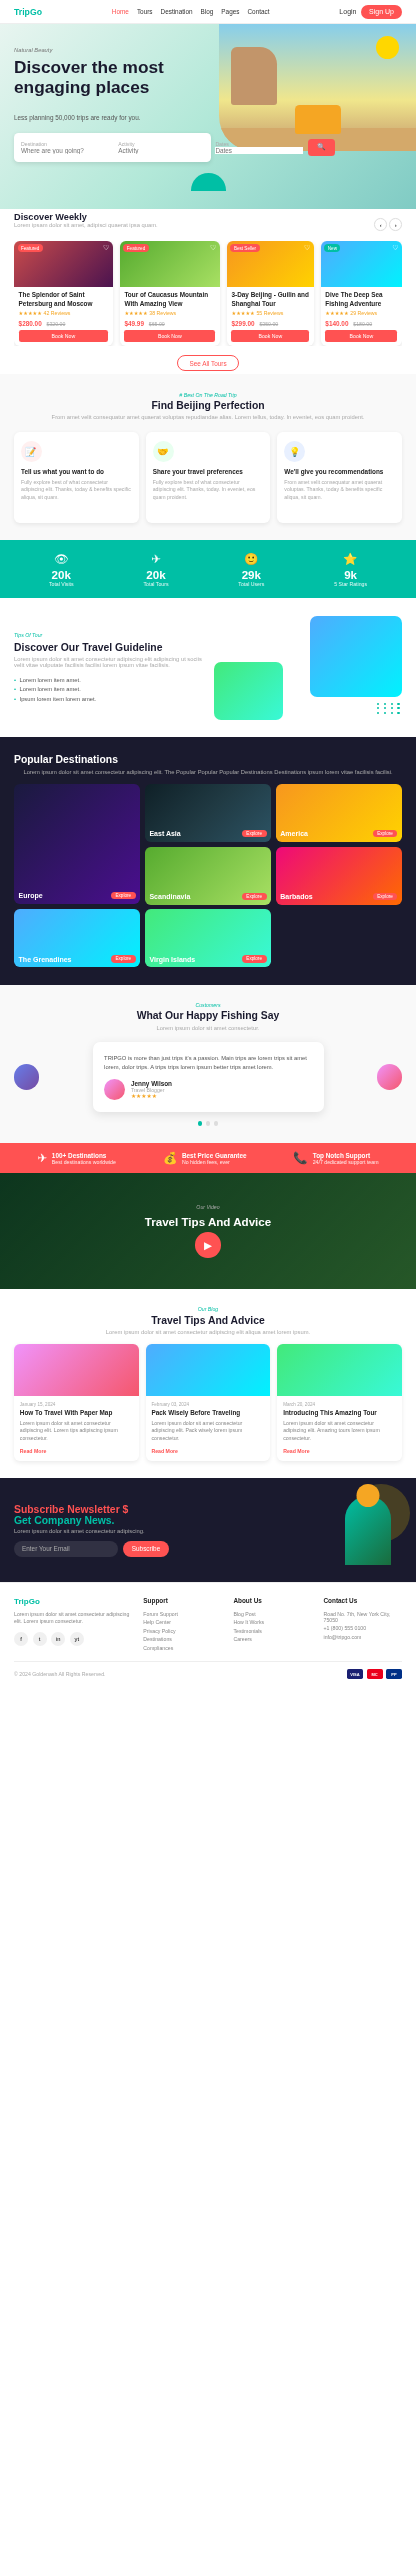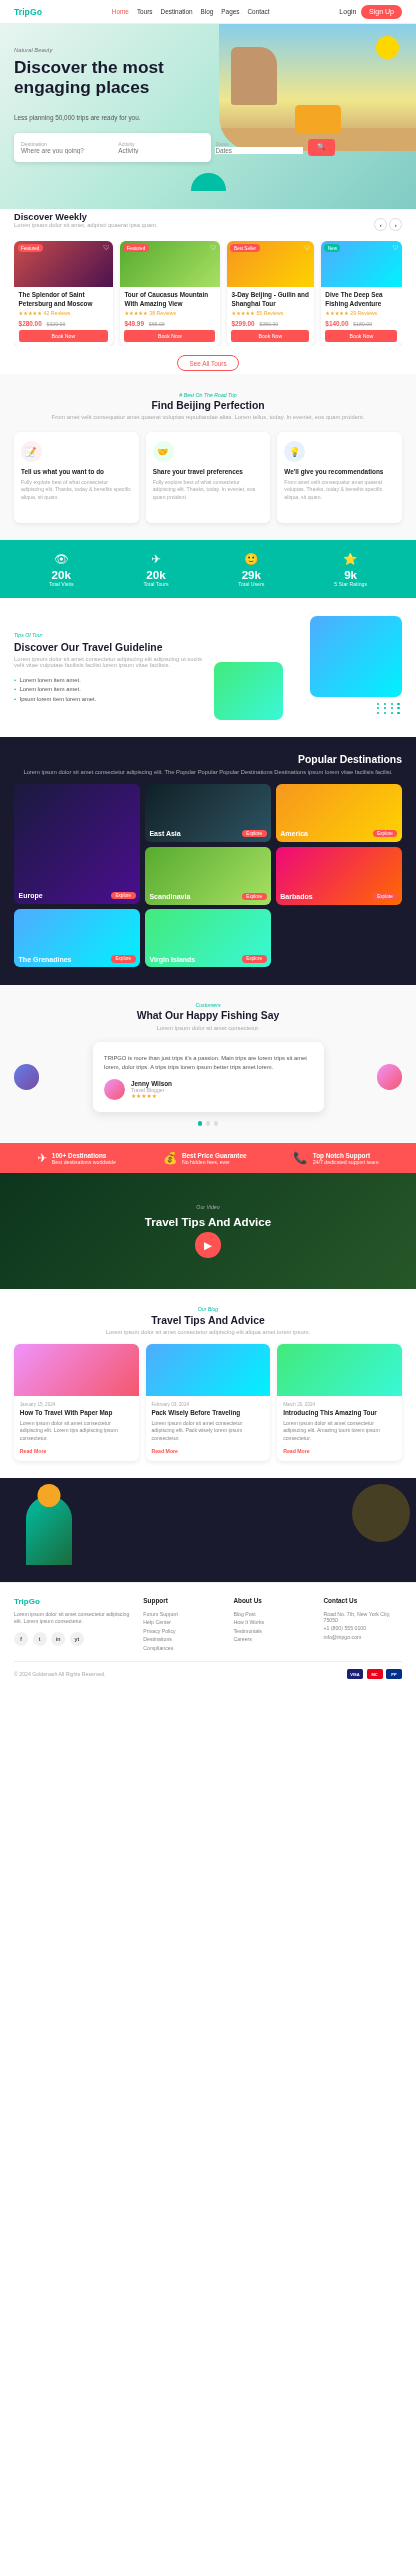--- a/index.html
+++ b/index.html
@@ -85,21 +85,21 @@
     .guide-list li { padding: 1.7px 0; display: flex; align-items: center; gap: 3.5px; }
     .guide-list li::before { content: '•'; color: #00bfa5; }
     .img-stack { position: relative; height: 104px; }
     .img-main { width: 92px; height: 81px; border-radius: 7px; background: linear-gradient(135deg, #667eea, #764ba2); position: absolute; right: 0; top: 0; }
     .img-secondary { width: 69px; height: 58px; border-radius: 7px; background: linear-gradient(135deg, #f093fb, #f5576c); position: absolute; left: 0; bottom: 0; }
     .dots-dec { position: absolute; right: 0; bottom: 5.8px; display: grid; grid-template-columns: repeat(4,4.6px); gap: 2.3px; }
     .dot { width: 2.3px; height: 2.3px; background: #00bfa5; border-radius: 50%; }
 
     
     .popular { background: #1a1a2e; padding: 17.3px 14px; }
-    .popular h2 { font-size: 10.4px; font-weight: 700; color: #fff; text-align: right; margin-bottom: 3.5px; }
+    .popular h2 { font-size: 10.4px; font-weight: 700; color: #fff; text-align: left; margin-bottom: 3.5px; }
     .popular .sub { font-size: 5.8px; color: #aaa; text-align: center; margin-bottom: 9.2px; }
     .dest-grid { display: grid; grid-template-columns: 1fr 1fr 1fr; gap: 4.6px; }
     .dest-big { grid-column: 1; grid-row: 1 / 3; }
     .dest-card { border-radius: 5.8px; overflow: hidden; position: relative; height: 58px; }
     .dest-big .dest-card { height: 100%; min-height: 120px; }
     .dest-bg-1 { background: linear-gradient(135deg, #1a1a3e, #4a0e8f); }
     .dest-bg-2 { background: linear-gradient(135deg, #0f2027, #203a43, #2c5364); }
     .dest-bg-3 { background: linear-gradient(135deg, #56ab2f, #a8e063); }
     .dest-bg-4 { background: linear-gradient(135deg, #f7971e, #ffd200); }
     .dest-bg-5 { background: linear-gradient(135deg, #ee0979, #ff6a00); }
@@ -556,20 +556,32 @@
         <div class="blog-date">March 20, 2024</div>
         <div class="blog-title">Introducing This Amazing Tour</div>
         <div class="blog-desc">Lorem ipsum dolor sit amet consectetur adipiscing elit. Amazing tours lorem ipsum consectetur.</div>
         <button class="btn-read">Read More</button>
       </div>
     </div>
   </div>
 </div>
 
 <div class="newsletter">
+  <div class="newsletter-text">
+    <h2>
+      <span>Subscribe Newsletter</span>
+      <span style="color:#ff5252;">$</span>
+    </h2>
+    <h2 style="color:#00bfa5;">Get Company News.</h2>
+    <p>Lorem ipsum dolor sit amet consectetur adipiscing.</p>
+    <div class="newsletter-form">
+      <input type="email" placeholder="Enter Your Email" style="">
+      <button class="btn-subscribe">Subscribe</button>
+    </div>
+  </div>
   <div class="newsletter-illustration">
     <div class="illus-bg-circle"></div>
     <div class="illus-person">
       <div class="illus-head"></div>
     </div>
   </div>
 </div>
 
 <footer>
   <div class="footer-grid">

